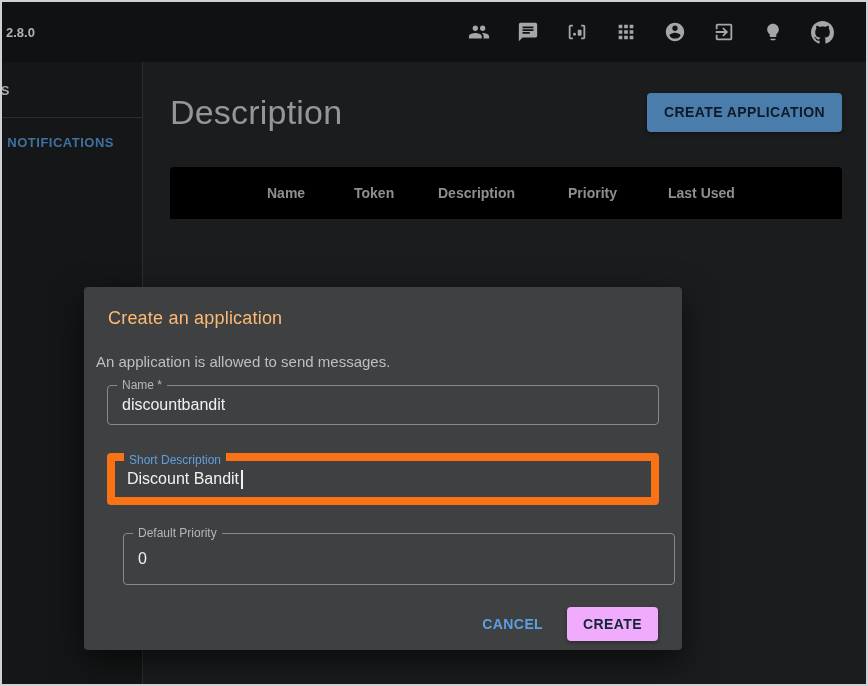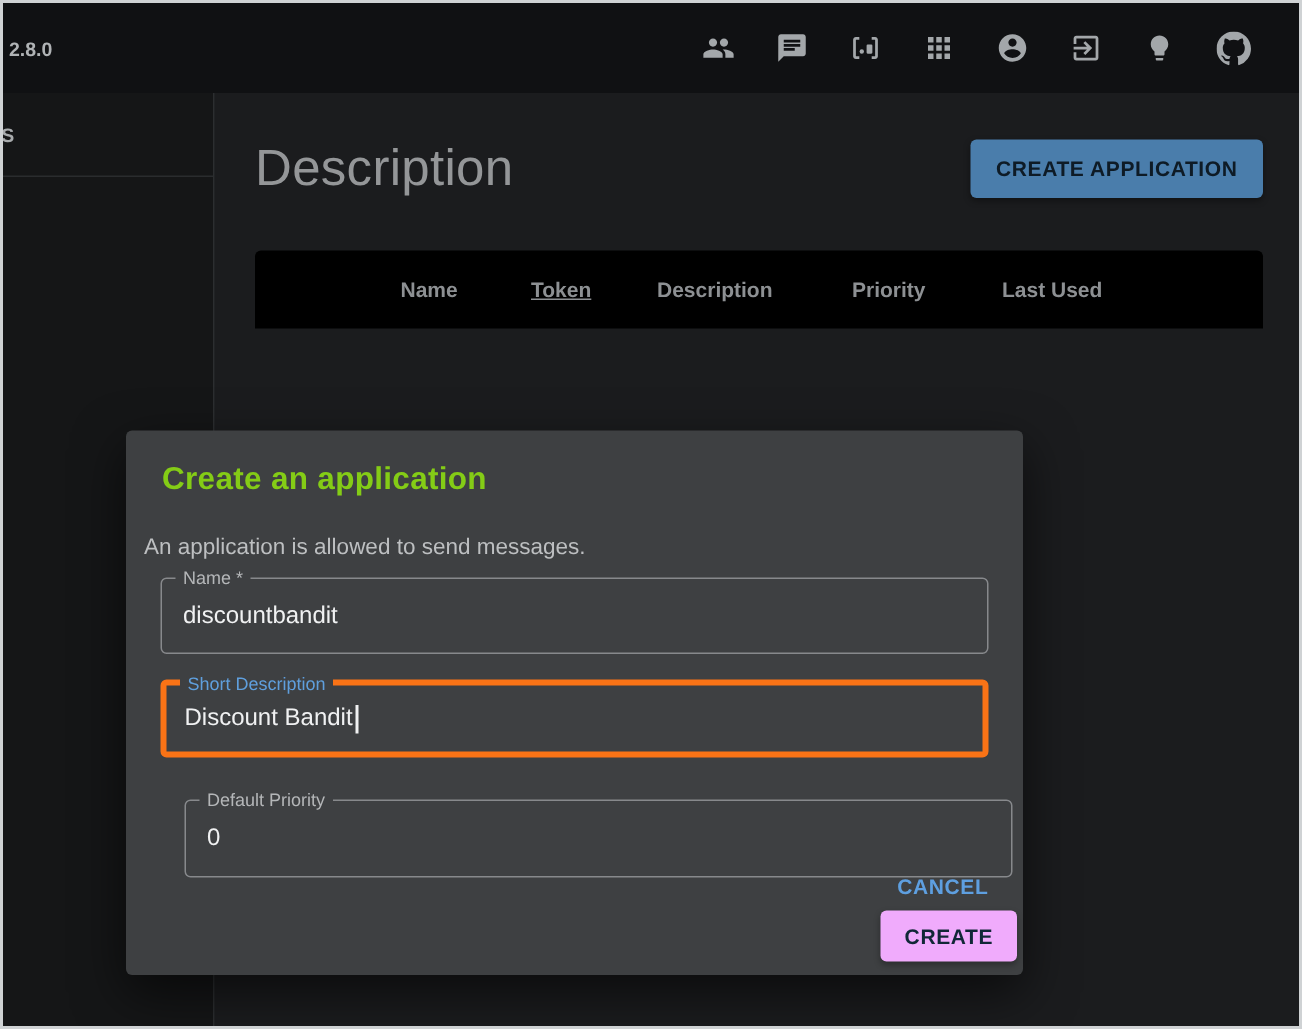--- a/index.html
+++ b/index.html
@@ -60,60 +60,60 @@
   }
   .table-head {
     position:absolute; left:168px; right:24px; top:165px; height:52px;
     background:#000000; border-radius:4px 4px 0 0;
     display:flex; align-items:center;
     font-size:14px; font-weight:600; color:#8d9093;
   }
   .th-spacer { width:97px; }
   .th { text-align:left; }
   .th.c-name { width:87px; }
-  .th.c-token { width:84px;text-decoration:underline; }
+  .th.c-token { width:84px; }
   .th.c-desc { width:130px; }
   .th.c-priority { width:100px; }
   .th.c-lastused { flex:1; }
 
   
   .overlay { position:absolute; inset:0; z-index:10; background:rgba(0,0,0,0); }
   .dialog {
     position:absolute; left:82px; top:285px; width:598px; height:363px;
     background:#3e4042; border-radius:4px; z-index:20;
     box-shadow:0 12px 34px rgba(0,0,0,.6);
   }
   .dialog-title {
-    padding:21px 24px 0; font-size:21px; font-weight:700;
-    color:#84cc16; letter-spacing:.2px;
+    padding:21px 24px 0; font-size:18px; font-weight:400;
+    color:#fdba74; letter-spacing:.2px;
   }
   .dialog-subtitle {
     padding:0 12px; margin-top:24px; font-size:15px; color:#bdbfc1;
   }
   .field {
     position:absolute; left:23px; width:552px;
     border:1px solid #87898c; border-radius:4px; cursor:text;
     display:flex; align-items:center;
   }
-  .field.f1 { top:98px; height:51px; }
-  .field.f2 { top:166px; height:52px; border:4px solid #f97316; }
+  .field.f1 { top:98px; height:40px; }
+  .field.f2 { top:166px; height:52px; border:8px solid #f97316; }
   .field.f3 { top:246px; height:52px;margin-left:16px; }
   .field-label {
     position:absolute; top:-8px; left:9px; padding:0 5px;
     background:#3e4042; font-size:12px; color:#b4b6b8; white-space:nowrap;
   }
   .field.f2 .field-label { color:#5f9fdd; }
   .field-value { padding-left:14px; font-size:16px; color:#f0f1f2; white-space:pre; }
   .field.f2 .field-value { padding-left:12px; }
   .caret {
     display:inline-block; width:1.5px; height:19px; background:#f0f1f2;
     margin-left:2px; vertical-align:-4px;
   }
   .dialog-actions {
-    position:absolute; right:4px; bottom:9px; display:flex; align-items:center;flex-direction:column;
+    position:absolute; right:24px; bottom:9px; display:flex; align-items:center;
   }
   .btn-cancel {
     background:transparent; border:none; cursor:pointer; padding:8px 16px;
     font-family:inherit; font-size:14px; font-weight:600; letter-spacing:.4px;
     color:#5e9fe0; border-radius:4px;
   }
   .btn-create {
     margin-left:8px; border:none; cursor:pointer; padding:9px 16px;
     font-family:inherit; font-size:14px; font-weight:600; letter-spacing:.4px;
     background:#f0abfc; color:#112737; border-radius:4px;
@@ -172,20 +172,23 @@
           </svg>
       </button>
     </div>
   </header>
 
   <nav class="sidebar">
     <div class="side-item first">
       <span>ALL MESSAGES</span>
     </div>
     <div class="side-divider"></div>
+    <div class="side-item second">
+      <span>NOTIFICATIONS</span>
+    </div>
   </nav>
 
   <main>
     <div class="page-head">
       <h1 class="page-title">Description</h1>
       <button class="create-app-btn">CREATE APPLICATION</button>
     </div>
     <div class="table-head">
       <div class="th-spacer"></div>
       <div class="th c-name">Name</div>

